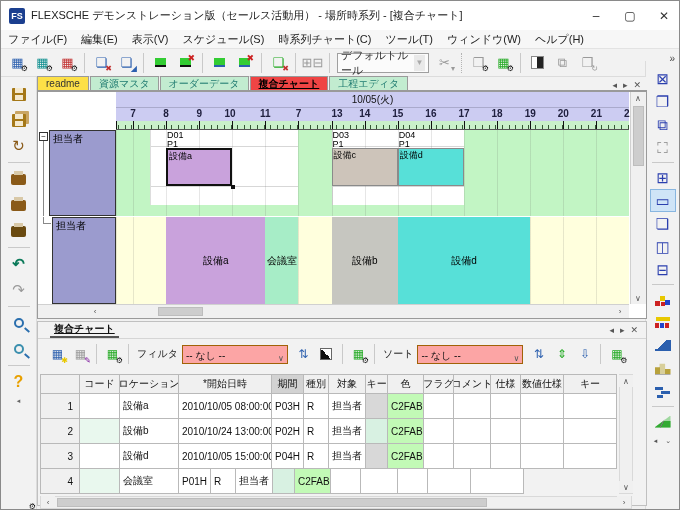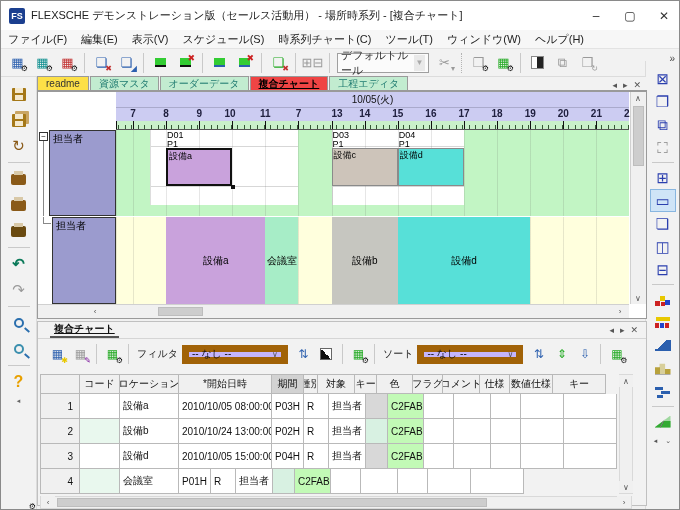--- a/index.html
+++ b/index.html
@@ -116,21 +116,21 @@
   .thumb{position:absolute;background:#cdcdcd;border:1px solid #bdbdbd;}
   
   #bottompanel{position:absolute;left:36px;top:320px;width:610px;height:185px;background:#f2f2f2;border:1px solid #c0c0c0;}
   #paneltabs{position:absolute;left:0;top:0;width:100%;height:17px;display:flex;align-items:center;font-size:10px;
              border-bottom:1px solid #d5d5d5;}
   #paneltab{margin-left:12px;font-weight:bold;text-decoration:underline;color:#111;border-bottom:2px solid #555;padding:0 4px;}
   #panelnav{margin-left:auto;display:flex;gap:6px;font-size:9px;color:#555;padding-right:8px;}
   #paneltoolbar{position:absolute;left:0;top:17px;width:100%;height:30px;display:flex;align-items:center;padding-left:8px;
                 font-size:10px;}
   .pbtn{width:21px;height:21px;display:flex;align-items:center;justify-content:center;font-size:12px;margin:0 1px;position:relative;}
-  .pselect{width:106px;height:19px;background:#c4b5fd;border:7px solid #a16207;display:flex;align-items:center;
+  .pselect{width:106px;height:19px;background:#fca5a5;border:1px solid #a16207;display:flex;align-items:flex-end;
            font-size:10px;padding:0 3px;margin:0 4px;}
   .pselect .arrow{margin-left:auto;color:#555;font-size:8px;}
   .plabel{color:#222;margin-left:4px;}
   
   #dtable{position:absolute;left:2px;top:52px;width:577px;}
   .trow{display:flex;height:25px;}
   .trow.head{height:20px;}
   .tcell{border-right:1px solid #b9b9b9;border-bottom:1px solid #b9b9b9;font-size:10px;display:flex;align-items:center;
          padding:0 3px;background:#fff;overflow:hidden;white-space:nowrap;}
   .trow.head .tcell{background:#f0f0f0;justify-content:center;border-top:1px solid #b9b9b9;color:#111;}
@@ -485,21 +485,21 @@
         </div>
     </div>
 
     <div id="dtable">
         <div class="trow head">
           <div class="tcell" style="width: 40px;"></div>
           <div class="tcell" style="width: 40px;">コード</div>
           <div class="tcell" style="width: 59px;">ロケーション</div>
           <div class="tcell" style="width: 93px;">*開始日時</div>
           <div class="tcell hl" style="width: 32px;">期間</div>
-          <div class="tcell" style="width: 14px;">種別</div>
+          <div class="tcell" style="width: 25px;">種別</div>
           <div class="tcell" style="width: 37px;">対象</div>
           <div class="tcell" style="width: 22px;">キー</div>
           <div class="tcell" style="width: 36px;">色</div>
           <div class="tcell" style="width: 30px;">フラグ</div>
           <div class="tcell" style="width: 37px; text-align: center;">コメント</div>
           <div class="tcell" style="width: 30px; font-family: Liberation Mono, monospace;">仕様</div>
           <div class="tcell" style="width: 43px;">数値仕様</div>
           <div class="tcell" style="width: 53px;">キー</div>
         </div>
         <div class="trow">

